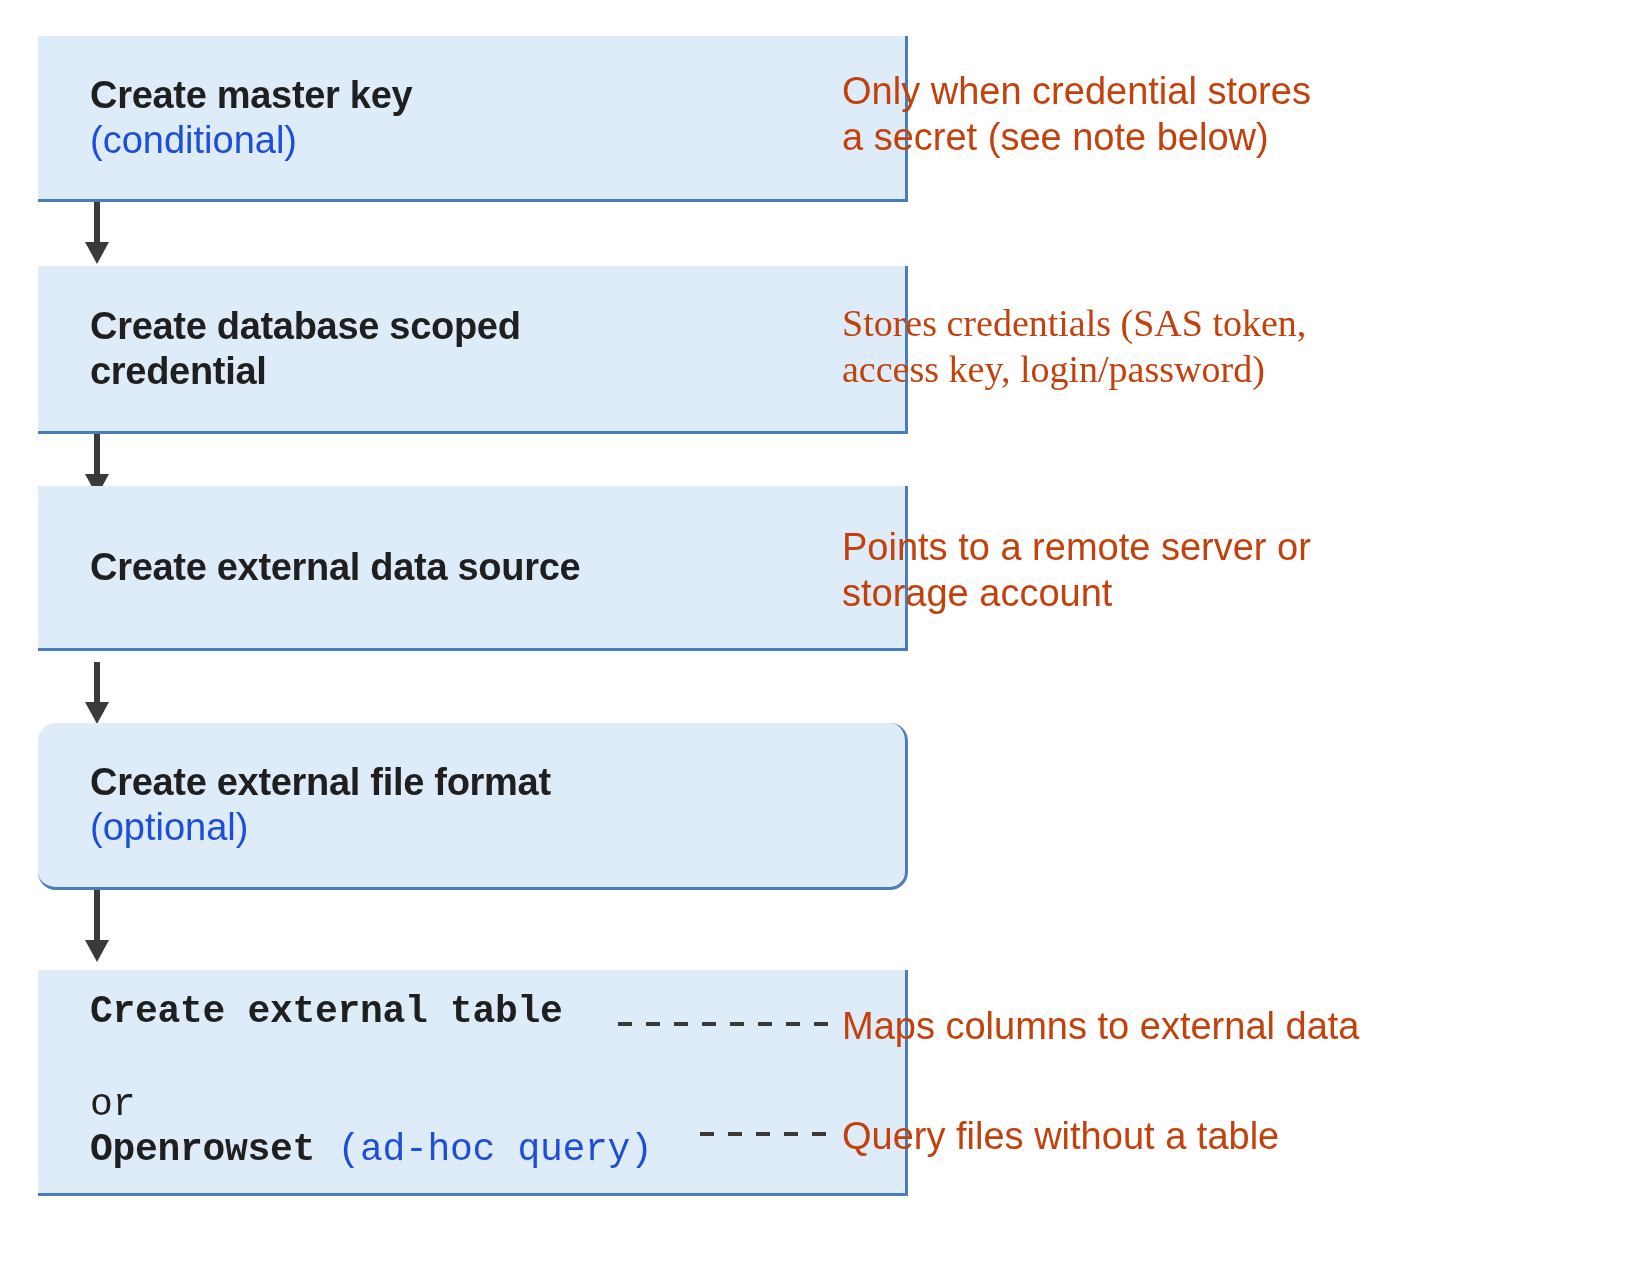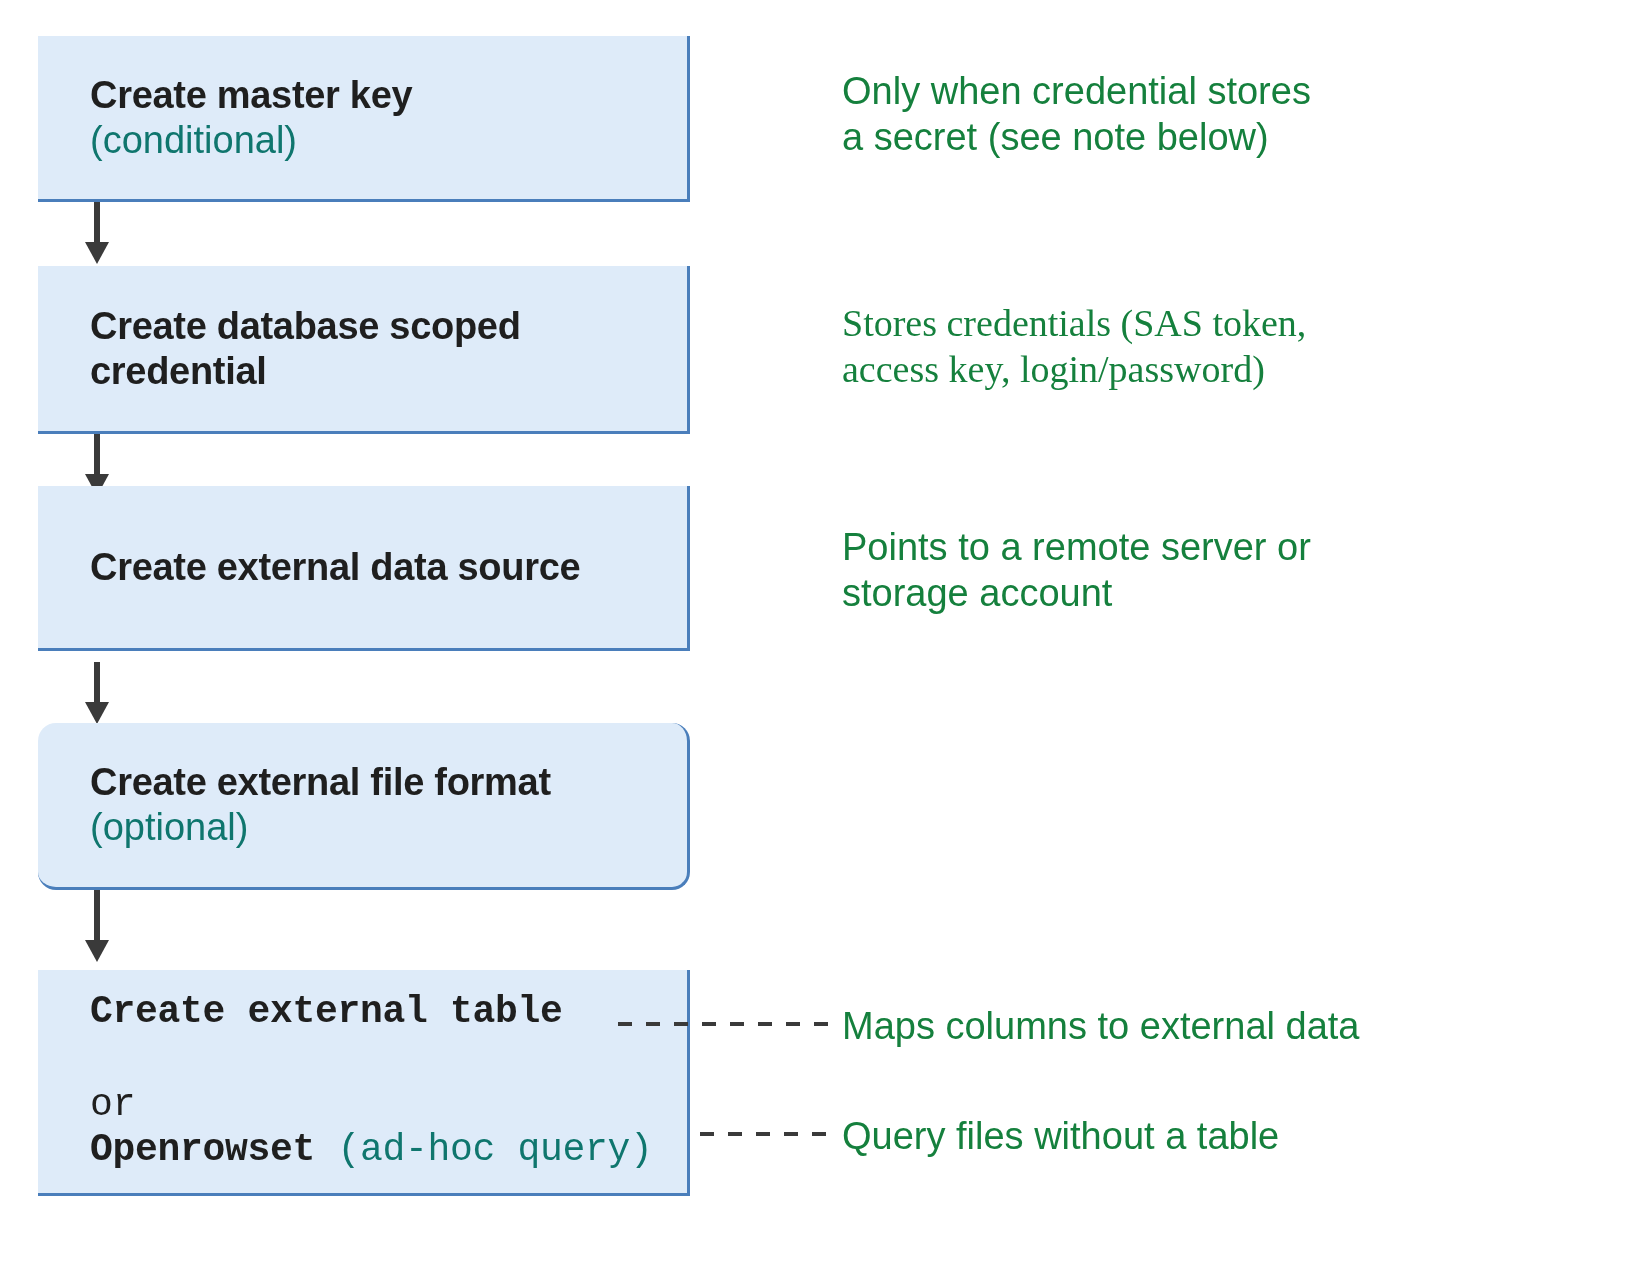--- a/index.html
+++ b/index.html
@@ -10,42 +10,42 @@
     font-family:"Liberation Sans", sans-serif;
     color:#1f1f1f;
     overflow:hidden;
   }
   #diagram{position:relative;width:1638px;height:1284px;}
 
   
   .node{
     position:absolute;
     left:38px;
-    width:652px;
+    width:870px;
     background:#deebf9;
     border-right:3px solid #4a7ebb;
     border-bottom:3px solid #4a7ebb;
     box-sizing:border-box;
     display:flex;
     flex-direction:column;
     justify-content:center;
   }
   .node-inner{padding:0 0 0 52px;}
   .node .title{
     font-weight:bold;
     font-size:38px;
     line-height:1.18;
     letter-spacing:-0.3px;
     color:#1f1f1f;
   }
   .node .sub{
     font-weight:normal;
     font-size:38px;
     line-height:1.18;
-    color:#0f766e;
+    color:#1d4ed8;
   }
 
   
   #node-master-key{top:36px;height:166px;}
   #node-scoped-credential{top:266px;height:168px;}
   #node-data-source{top:486px;height:165px;}
   #node-file-format{top:723px;height:167px;border-radius:18px;}
   #node-external-table{top:970px;height:226px;font-family:Liberation Mono, monospace;}
 
   
@@ -55,21 +55,21 @@
   #arrow-2{top:434px;}
   #arrow-3{top:662px;}
   #arrow-4{top:890px;}
 
   
   .annotation{
     position:absolute;
     left:842px;
     font-size:38px;
     line-height:1.22;
-    color:#15803d;
+    color:#c2410c;
     white-space:pre-line;
   }
   #ann-master-key{top:68px;}
   #ann-scoped-credential{top:300px;font-family:Liberation Serif, serif;}
   #ann-data-source{top:524px;}
   #ann-file-format{top:736px;}
   #ann-external-table{top:1003px;}
   #ann-openrowset{top:1113px;}
 
   

